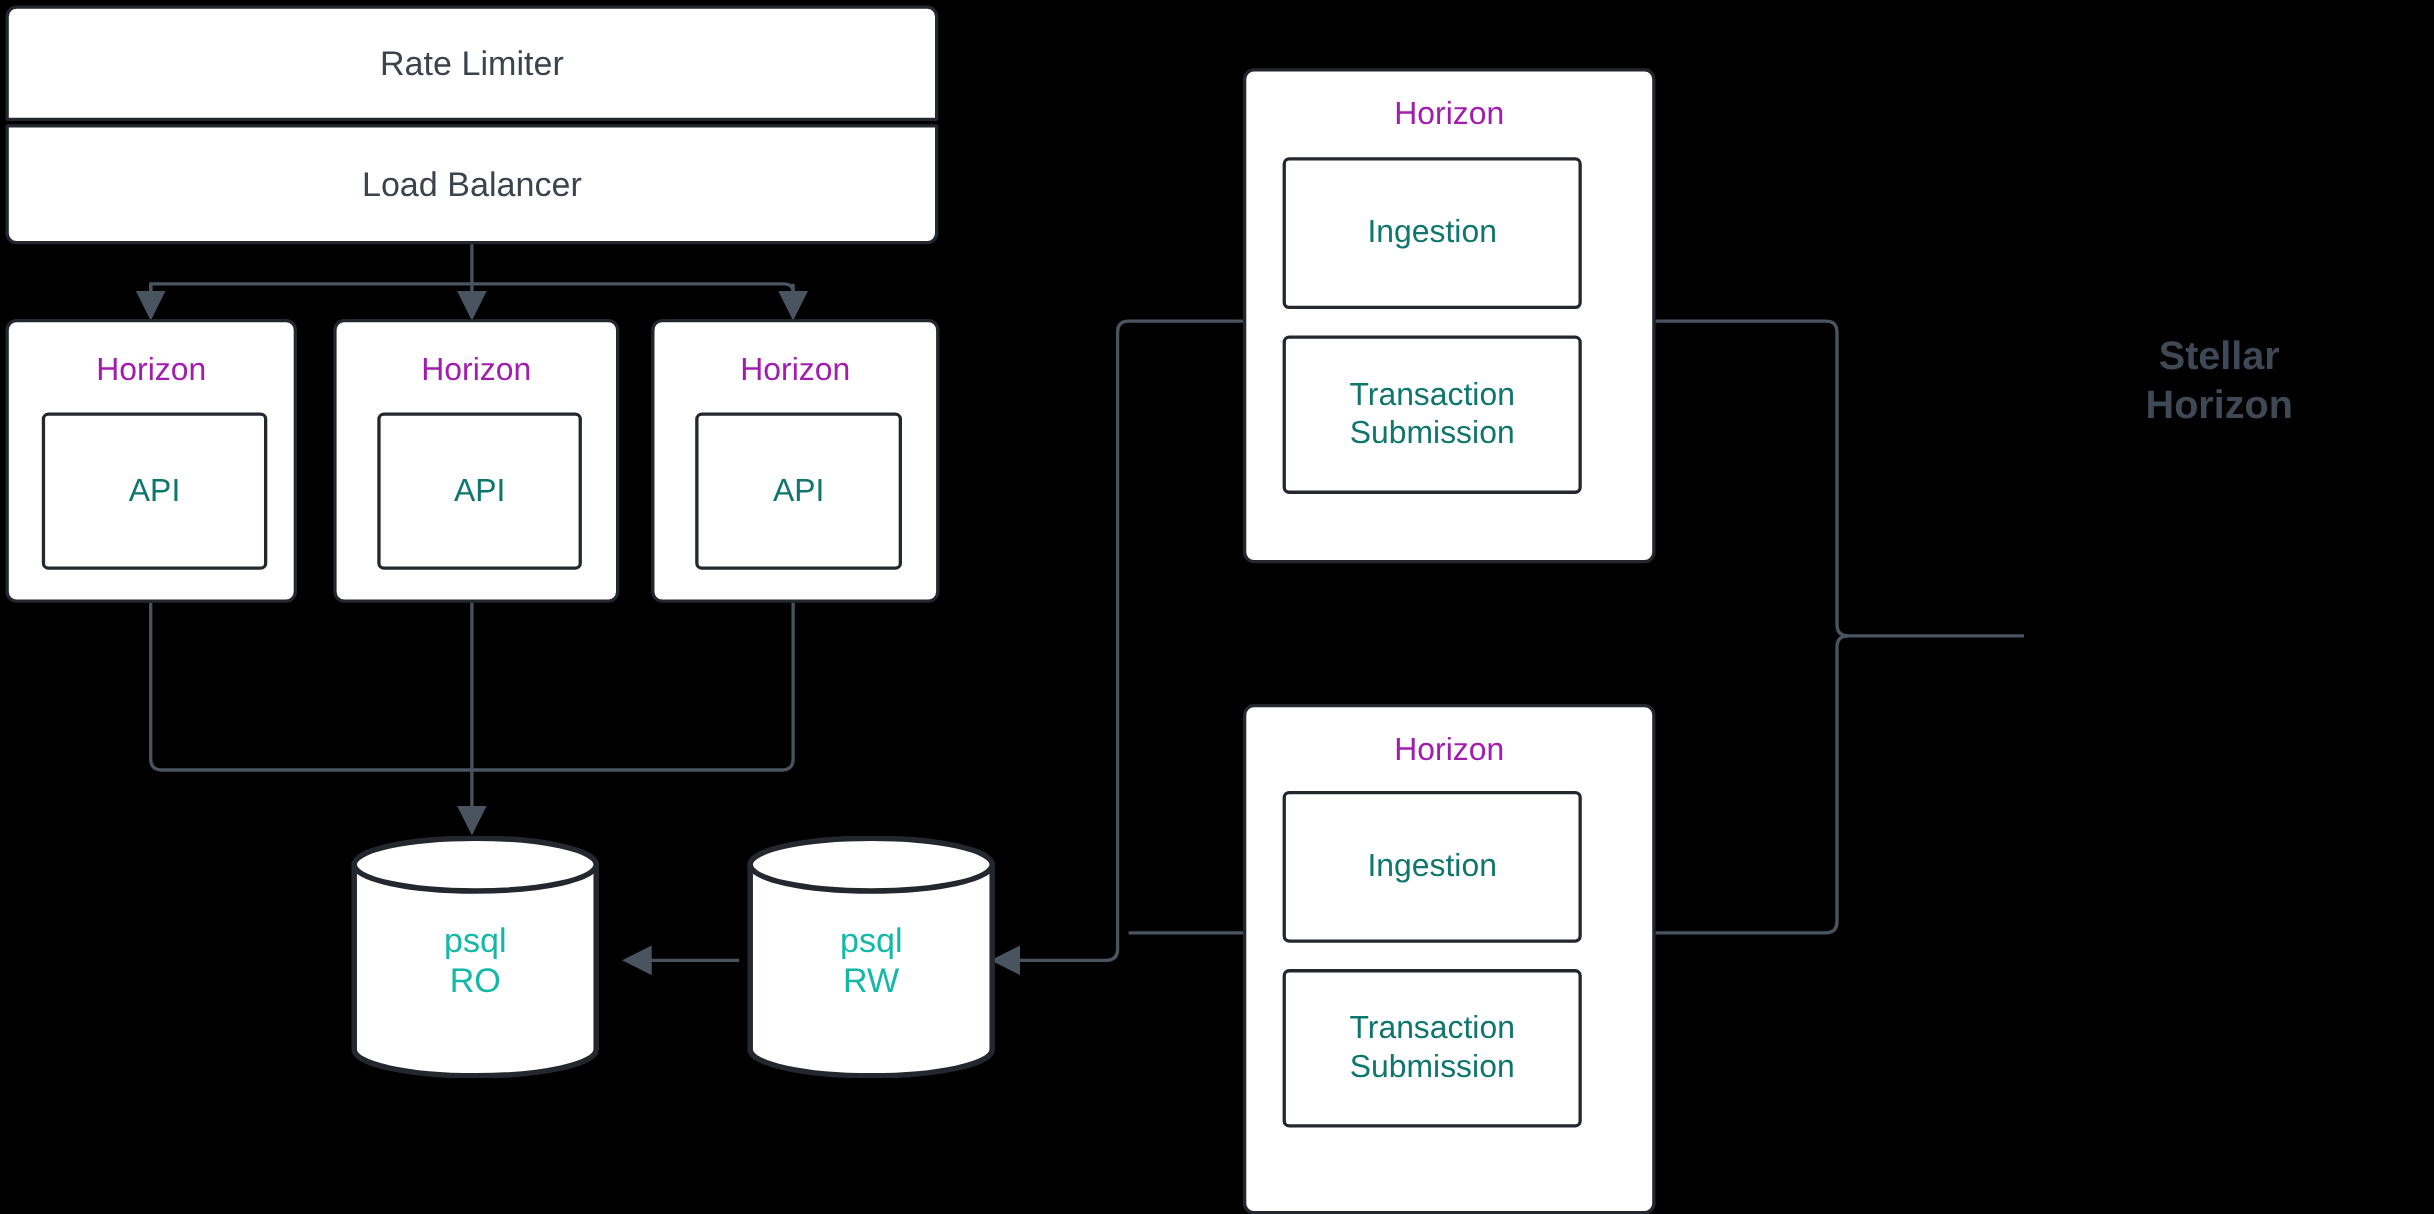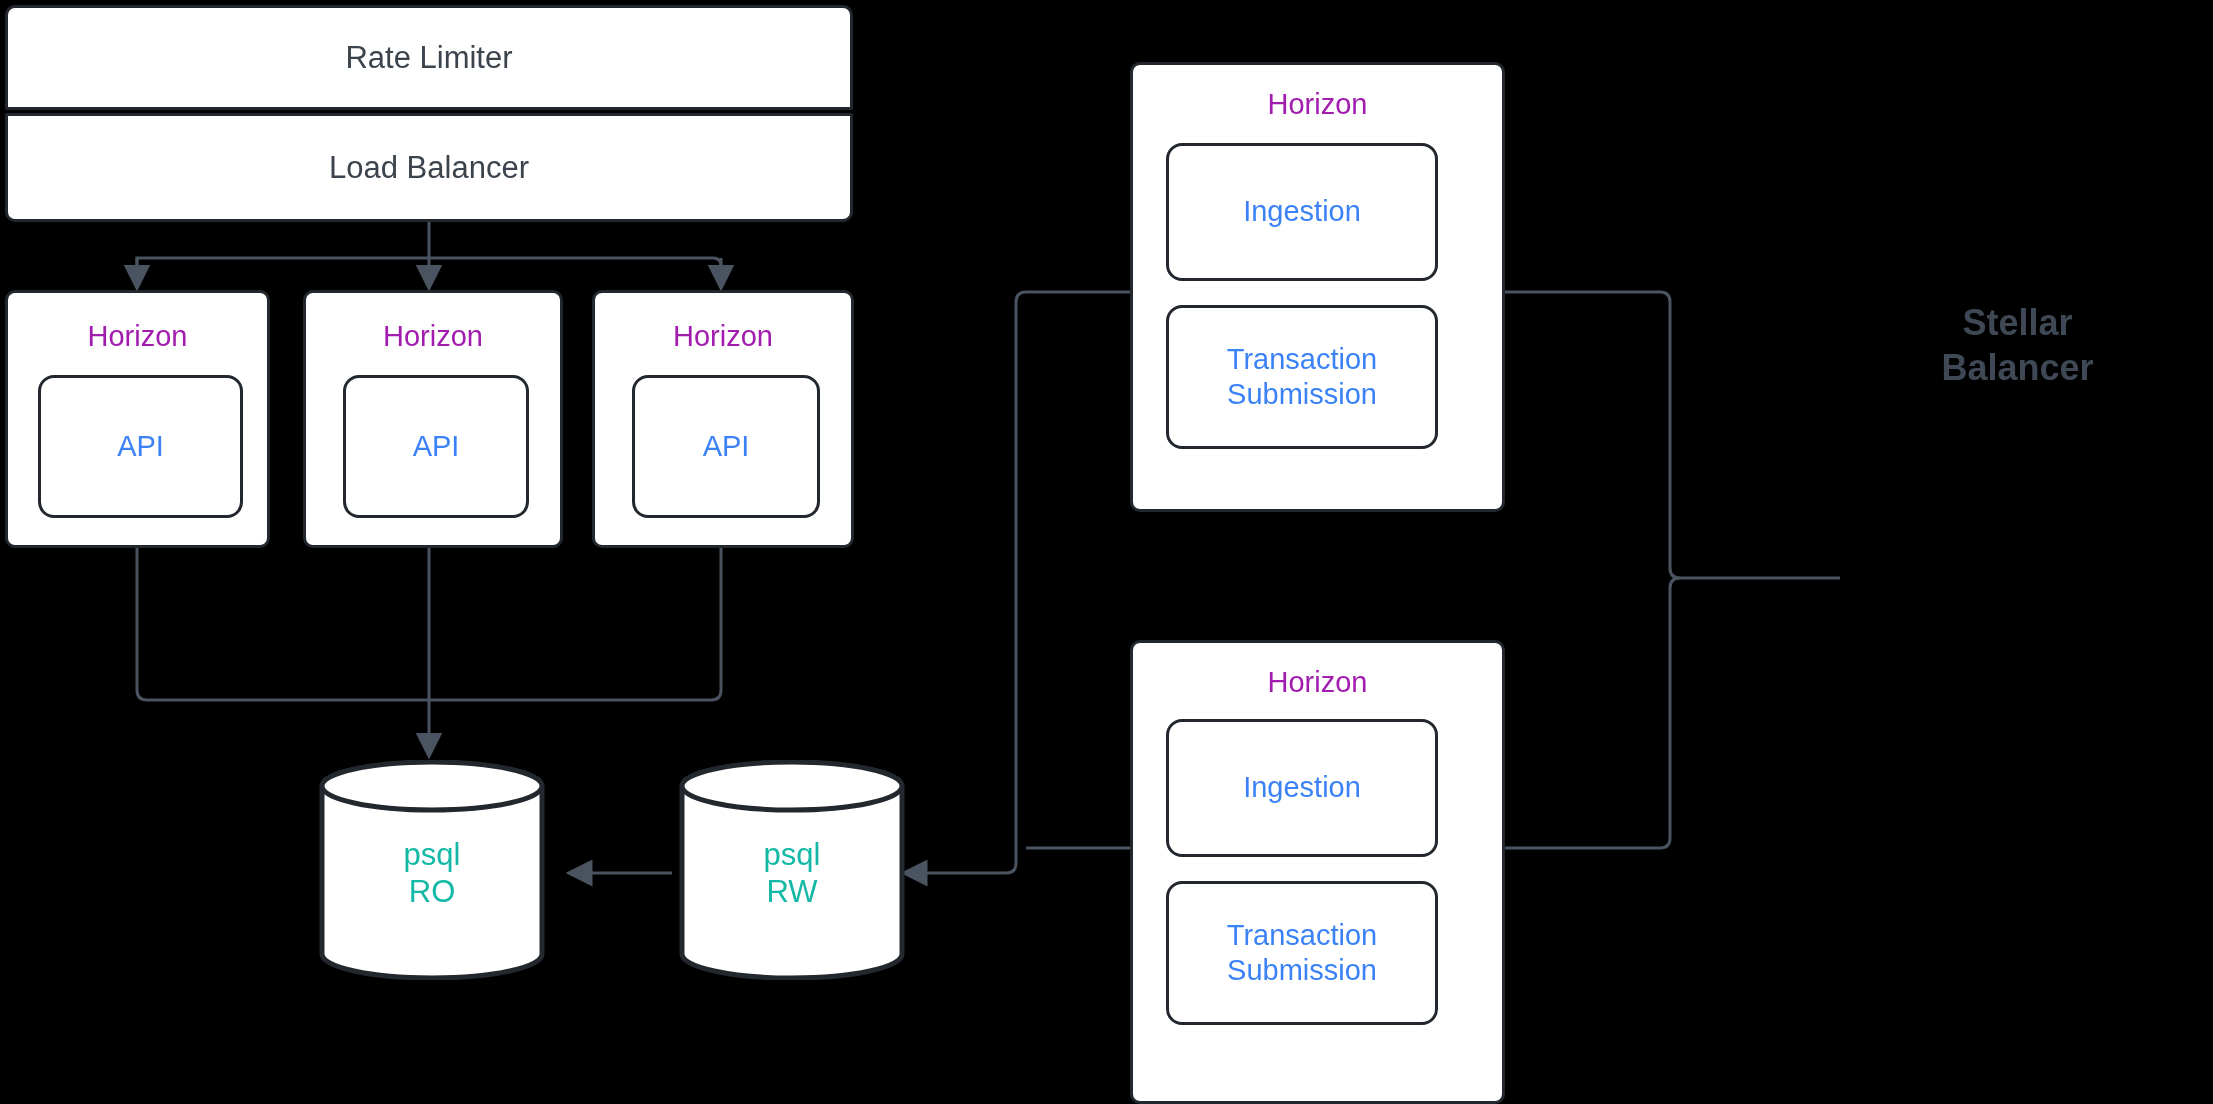--- a/index.html
+++ b/index.html
@@ -35,23 +35,23 @@
     position: absolute;
     left: 0;
     right: 0;
     text-align: center;
     color: #a21caf;
   }
   .inner {
     position: absolute;
     background: #ffffff;
     border: 3px solid #23282f;
-    border-radius: 16px;
+    border-radius: 6px;
     box-sizing: border-box;
-    color: #3b82f6;
+    color: #0f766e;
     display: flex;
     align-items: center;
     justify-content: center;
     text-align: center;
     line-height: 1.22;
   }
   .flat-top {
     border-bottom-left-radius: 2px;
     border-bottom-right-radius: 2px;
   }
@@ -169,15 +169,15 @@
   <div class="db" style="left:678px; top:760px; width:228px; height:220px;">
     <svg width="228" height="220" viewBox="0 0 228 220" xmlns="http://www.w3.org/2000/svg">
       <path d="M 4 26 L 4 194 A 110 24 0 0 0 224 194 L 224 26 Z" fill="#ffffff" stroke="#23282f" stroke-width="5"></path>
       <ellipse cx="114" cy="26" rx="110" ry="24" fill="#ffffff" stroke="#23282f" stroke-width="5"></ellipse>
     </svg>
     <div class="db-label" style="top:76px; font-size:31px;">psql
 RW</div>
   </div>
 
   <div class="cloud-label" style="left:1875px; top:300px; width:285px; font-size:36px;">Stellar
-Balancer</div>
+Horizon</div>
 
 </div>
 
 </body></html>

